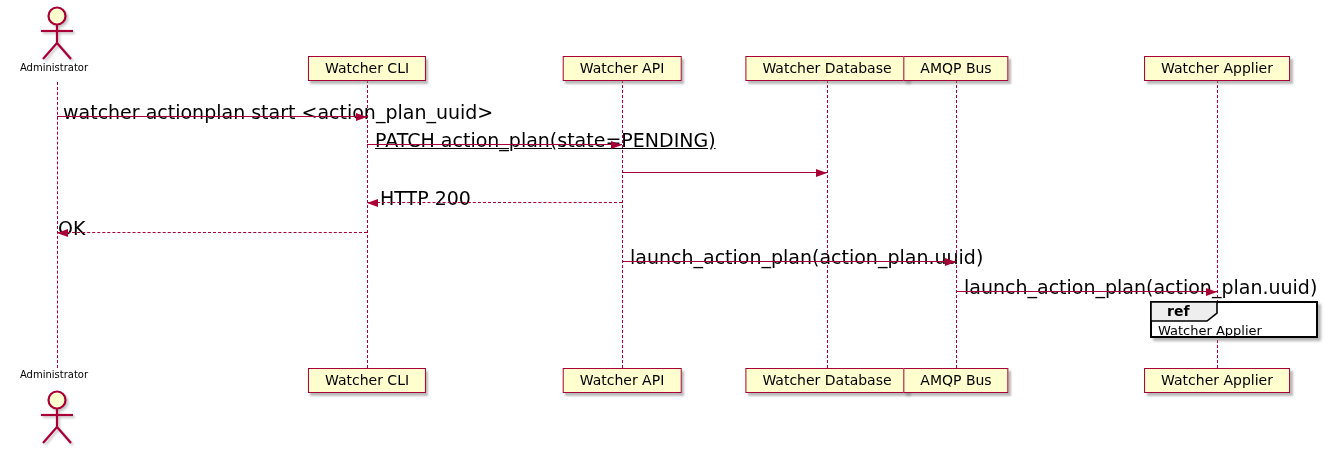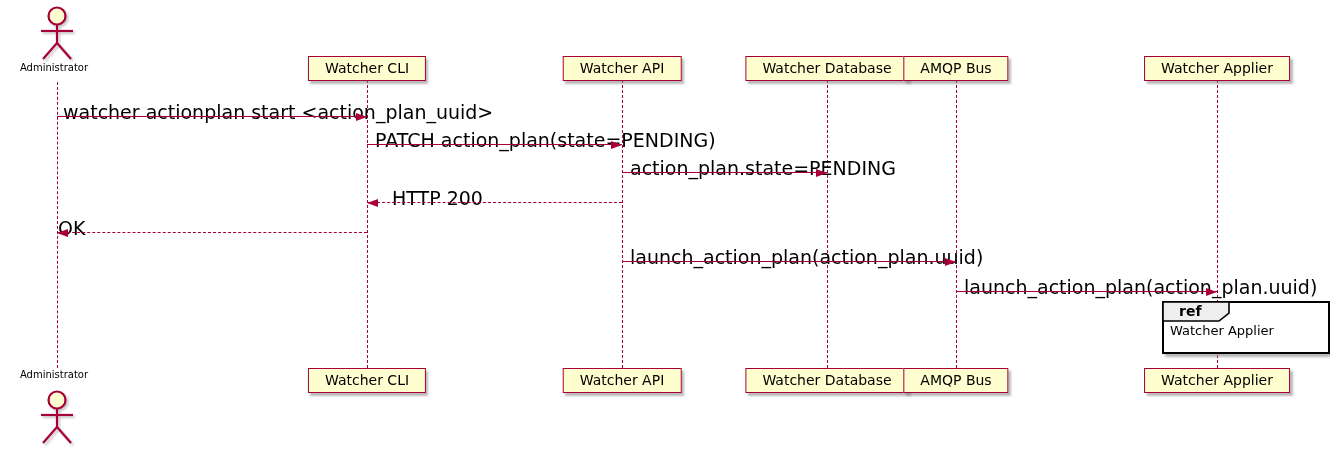--- a/index.html
+++ b/index.html
@@ -21,23 +21,23 @@
   .actor-figure line, .actor-figure circle { stroke:var(--red); stroke-width:2.2; }
   .actor-figure circle { fill:var(--fill); }
   .msg-label { position:absolute; font-size:19px; white-space:nowrap; z-index:2; }
   .msg-line { position:absolute; height:0; z-index:2; }
   .msg-line.solid  { border-top:1.3px solid var(--red); }
   .msg-line.dashed { border-top:1.3px dashed var(--red); }
   .arrow { position:absolute; width:0; height:0; border-top:4.5px solid transparent; border-bottom:4.5px solid transparent; z-index:2; }
   .arrow.right { border-left:11px solid var(--red); }
   .arrow.left  { border-right:11px solid var(--red); }
   .refbox {
-    position:absolute; left:1150px; top:301px; width:168px; height:53px;
+    position:absolute; left:1150px; top:301px; width:168px; height:37px;
     background:#fff; border:2px solid #000;
-    box-shadow:3px 3px 2.5px rgba(130,130,130,0.6); z-index:5;margin-left:12px;
+    box-shadow:3px 3px 2.5px rgba(130,130,130,0.6); z-index:5;
   }
   .ref-head-shape { position:absolute; left:-2px; top:-2px; }
   .ref-head-shape polygon { fill:#EEEEEE; stroke:#000; stroke-width:1.6; }
   .ref-word { position:absolute; left:15px; top:0px; font-weight:bold; font-size:14px; z-index:6; }
   .ref-text { position:absolute; left:6px; top:20px; font-size:13px; line-height:16px; z-index:6; }
 </style>
 </head>
 <body>
 
 <div class="canvas" style="--red: #A80036; --fill: #FEFECE;">
@@ -61,29 +61,28 @@
   <div class="pbox" style="left:367px;  top:56px;">Watcher CLI</div>
   <div class="pbox" style="left:622px;  top:56px;">Watcher API</div>
   <div class="pbox" style="left:827px;  top:56px;">Watcher Database</div>
   <div class="pbox" style="left:956px;  top:56px;">AMQP Bus</div>
   <div class="pbox" style="left:1217px; top:56px;">Watcher Applier</div>
 
   <div class="msg-label" style="left:63px; top:101px;">watcher actionplan start &lt;action_plan_uuid&gt;</div>
   <div class="msg-line solid" style="left:57px; top:116px; width:310px;"></div>
   <div class="arrow right" style="left:356px; top:112.5px;"></div>
 
-  <div class="msg-label" style="left:375px; top:129px;">PATCH action_plan(state=PENDING)</div>
+  <div class="msg-label" style="left:375px; top:129px;text-decoration:underline;">PATCH action_plan(state=PENDING)</div>
   <div class="msg-line solid" style="left:367px; top:144px; width:255px;"></div>
   <div class="arrow right" style="left:611px; top:140.5px;"></div>
 
-  <div class="msg-label" style="left:630px; top:157px;">action_plan.state=PENDING</div>
   <div class="msg-line solid" style="left:622px; top:172px; width:205px;"></div>
   <div class="arrow right" style="left:816px; top:168.5px;"></div>
 
-  <div class="msg-label" style="left:392px; top:187px;">HTTP 200</div>
+  <div class="msg-label" style="left:380px; top:187px;">HTTP 200</div>
   <div class="msg-line dashed" style="left:367px; top:202px; width:255px;"></div>
   <div class="arrow left" style="left:367px; top:198.5px;"></div>
 
   <div class="msg-label" style="left:58px; top:217px;">OK</div>
   <div class="msg-line dashed" style="left:57px; top:232px; width:310px;"></div>
   <div class="arrow left" style="left:57px; top:228.5px;"></div>
 
   <div class="msg-label" style="left:630px; top:246px;">launch_action_plan(action_plan.uuid)</div>
   <div class="msg-line solid" style="left:622px; top:261px; width:334px;"></div>
   <div class="arrow right" style="left:945px; top:257.5px;"></div>

